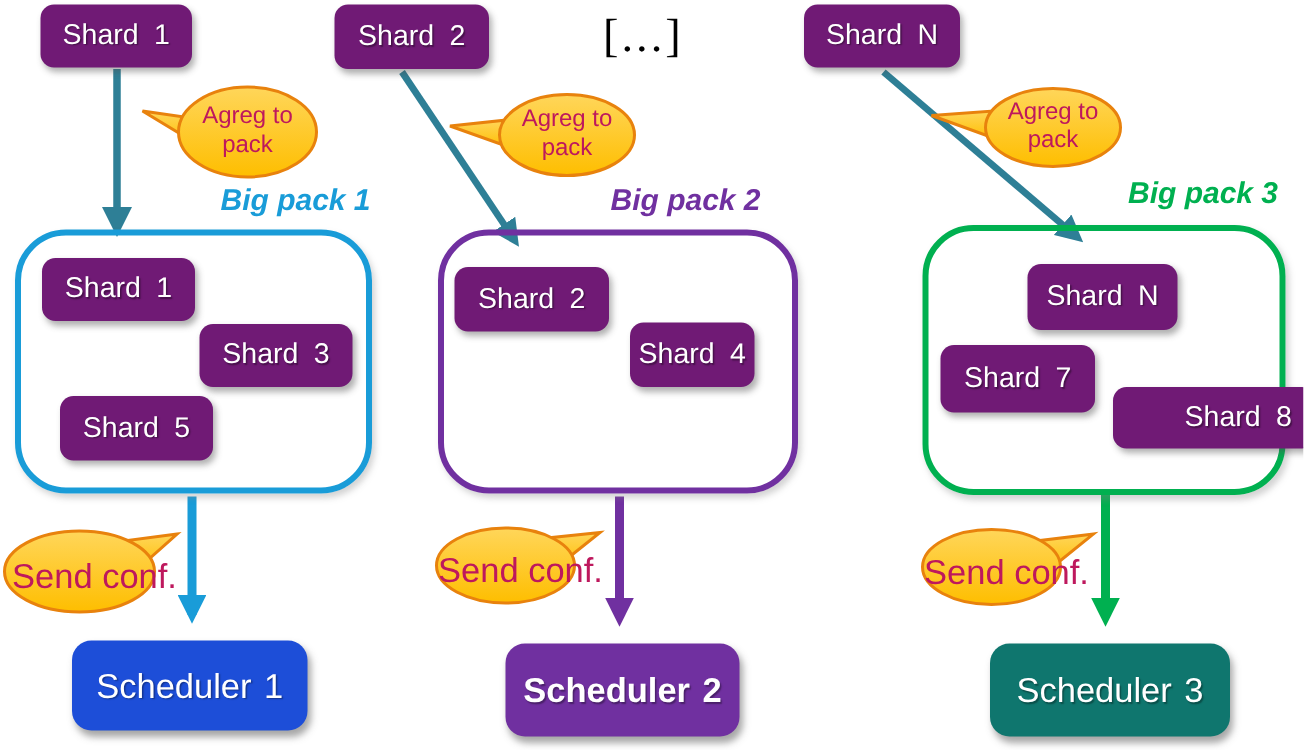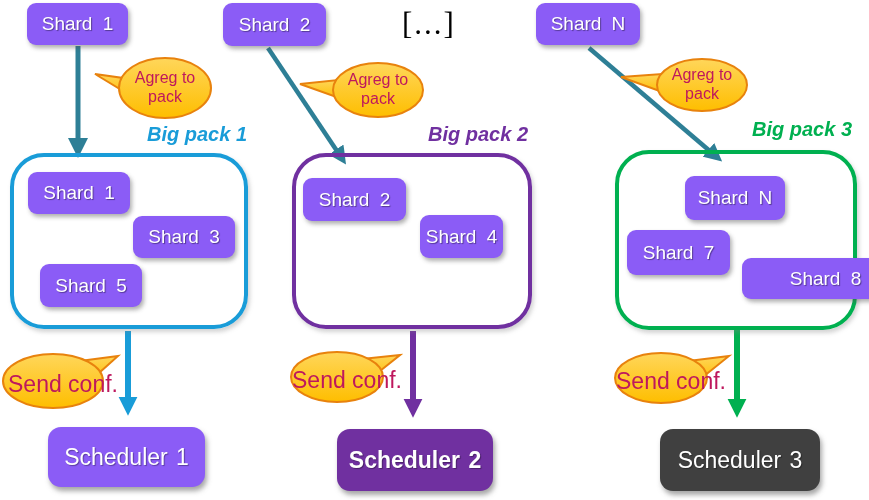--- a/index.html
+++ b/index.html
@@ -3,21 +3,21 @@
 <meta charset="utf-8">
 <style>
   html,body { margin:0; padding:0; background:#ffffff; }
   .stage {
     position:relative; width:869px; height:500px; background:#ffffff;
     font-family:"Liberation Sans", sans-serif; overflow:hidden;
   }
   .layer { position:absolute; left:0; top:0; }
 
   .shard {
-    position:absolute; background:#8b5cf6; color:#fff; border-radius:9px;
+    position:absolute; background:#701a75; color:#fff; border-radius:9px;
     display:flex; align-items:center; justify-content:center;
     font-size:19px; word-spacing:5px;
     box-shadow:2px 3px 4px rgba(80,80,80,.45);
     text-shadow:1px 1px 1px rgba(0,0,0,.4);
   }
   .pack {
     position:absolute; border:4px solid; border-radius:34px;
     background:transparent; box-sizing:border-box;
     box-shadow:2px 3px 4px rgba(130,130,130,.35);
   }
@@ -30,23 +30,23 @@
   .ptitle.purple { color:#7030A0; }
   .ptitle.green  { color:#00B050; }
 
   .sched {
     position:absolute; border-radius:13px; color:#fff;
     display:flex; align-items:center; justify-content:center;
     font-size:23px; word-spacing:2px;
     box-shadow:2px 4px 5px rgba(80,80,80,.5);
     text-shadow:1px 1px 1px rgba(0,0,0,.35);
   }
-  .sched.blue   { background:#8b5cf6; }
+  .sched.blue   { background:#1d4ed8; }
   .sched.purple { background:#7030A0; }
-  .sched.green  { background:#404040; }
+  .sched.green  { background:#0f766e; }
 
   .btext {
     position:absolute; color:#be185d; text-align:center;
     font-size:16px; line-height:1.2;
   }
   .btext.send { font-size:23px; white-space:nowrap; }
 
   .ellipsis {
     position:absolute; left:402px; top:6px;
     font-family:"Liberation Serif", serif; font-size:31px; color:#000;
@@ -120,21 +120,21 @@
   <div class="ellipsis">[...]</div>
 
   <div class="btext" style="left:125px; top:68px; width:80px;">Agreg to pack</div>
   <div class="btext" style="left:338px; top:70px; width:80px;">Agreg to pack</div>
   <div class="btext" style="left:662px; top:65px; width:80px;">Agreg to pack</div>
   <div class="btext send" style="left:8px;   top:371px; width:92px;">Send conf.</div>
   <div class="btext send" style="left:292px; top:367px; width:92px;">Send conf.</div>
   <div class="btext send" style="left:616px; top:368px; width:92px;">Send conf.</div>
 
   <div class="ptitle blue" style="left:147px; top:123px;">Big pack 1</div>
-  <div class="ptitle purple" style="left:428px; top:123px;">Big pack 2</div>
+  <div class="ptitle purple" style="left:407px; top:123px;">Big pack 2</div>
   <div class="ptitle green" style="left:752px; top:118px;">Big pack 3</div>
 
   <div class="pack blue" style="left:10px;  top:153px; width:238px; height:176px;"></div>
   <div class="pack purple" style="left:292px; top:153px; width:240px; height:176px;"></div>
   <div class="pack green" style="left:615px; top:150px; width:242px; height:180px;"></div>
 
   <div class="shard" style="left:28px;  top:172px; width:102px; height:42px;">Shard 1</div>
   <div class="shard" style="left:133px; top:216px; width:102px; height:42px;">Shard 3</div>
   <div class="shard" style="left:40px;  top:264px; width:102px; height:43px;">Shard 5</div>
 

